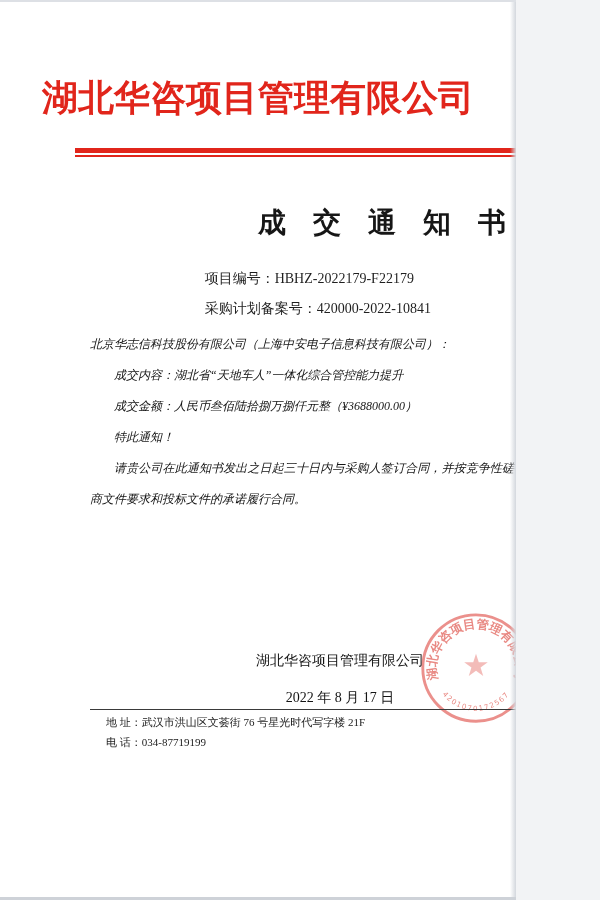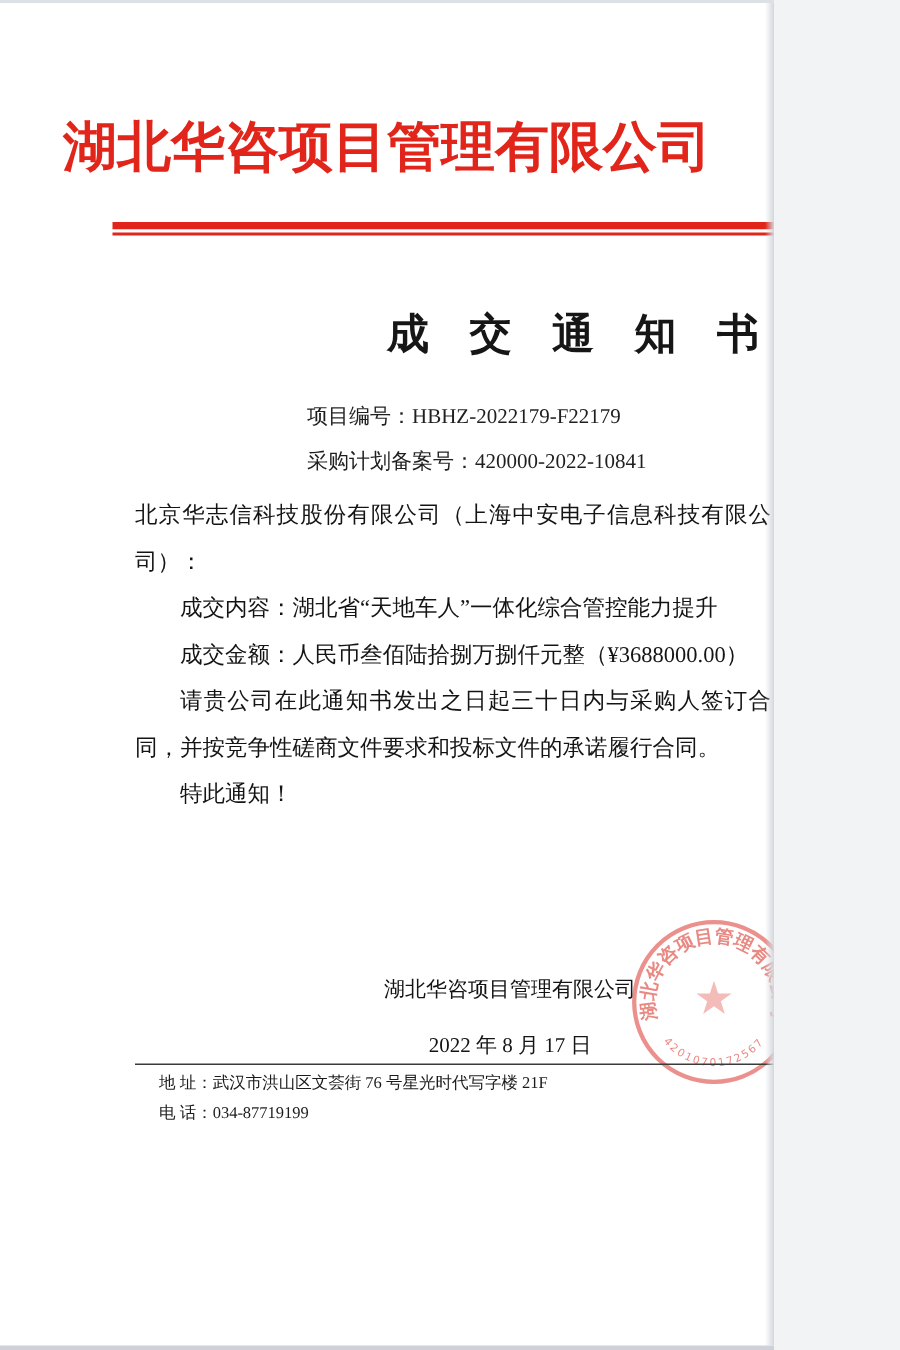--- a/index.html
+++ b/index.html
@@ -59,24 +59,25 @@
     font-size: 14px;
     color: #1f1f1f;
     line-height: 30px;
   }
   .meta .row { }
 
   
   .body-text {
     position: absolute; top: 327px; left: 90px;
     width: 424px;
-    font-size: 15px;
+    font-size: 12px;
     line-height: 31px;
     color: #141414;
     text-align: justify;
+    font-style: italic;
   }
   .body-text p { margin: 0; }
   .body-text p.indent { text-indent: 2em; }
 
   
   .signature {
     position: absolute; top: 640px; right: 92px;
     text-align: center;
     font-size: 14px;
     color: #141414;
@@ -123,22 +124,22 @@
 
   <div class="meta">
     <div class="row">项目编号：HBHZ-2022179-F22179</div>
     <div class="row">采购计划备案号：420000-2022-10841</div>
   </div>
 
   <div class="body-text">
     <p>北京华志信科技股份有限公司（上海中安电子信息科技有限公司）：</p>
     <p class="indent">成交内容：湖北省“天地车人”一体化综合管控能力提升</p>
     <p class="indent">成交金额：人民币叁佰陆拾捌万捌仟元整（¥3688000.00）</p>
+    <p class="indent">特此通知！</p>
     <p class="indent">请贵公司在此通知书发出之日起三十日内与采购人签订合同，并按竞争性磋商文件要求和投标文件的承诺履行合同。</p>
-    <p class="indent">特此通知！</p>
   </div>
 
   <div class="signature">
     <div>湖北华咨项目管理有限公司</div>
     <div>2022 年 8 月 17 日</div>
   </div>
 
   <svg class="seal" viewBox="0 0 120 120" xmlns="http://www.w3.org/2000/svg">
     <circle cx="60" cy="60" r="56" fill="none" stroke="#dd4a41" stroke-width="3" opacity="0.75"></circle>
     <path id="sealTopArc" d="M 20.5 74.4 A 42 42 0 1 1 99.5 74.4" fill="none"></path>

